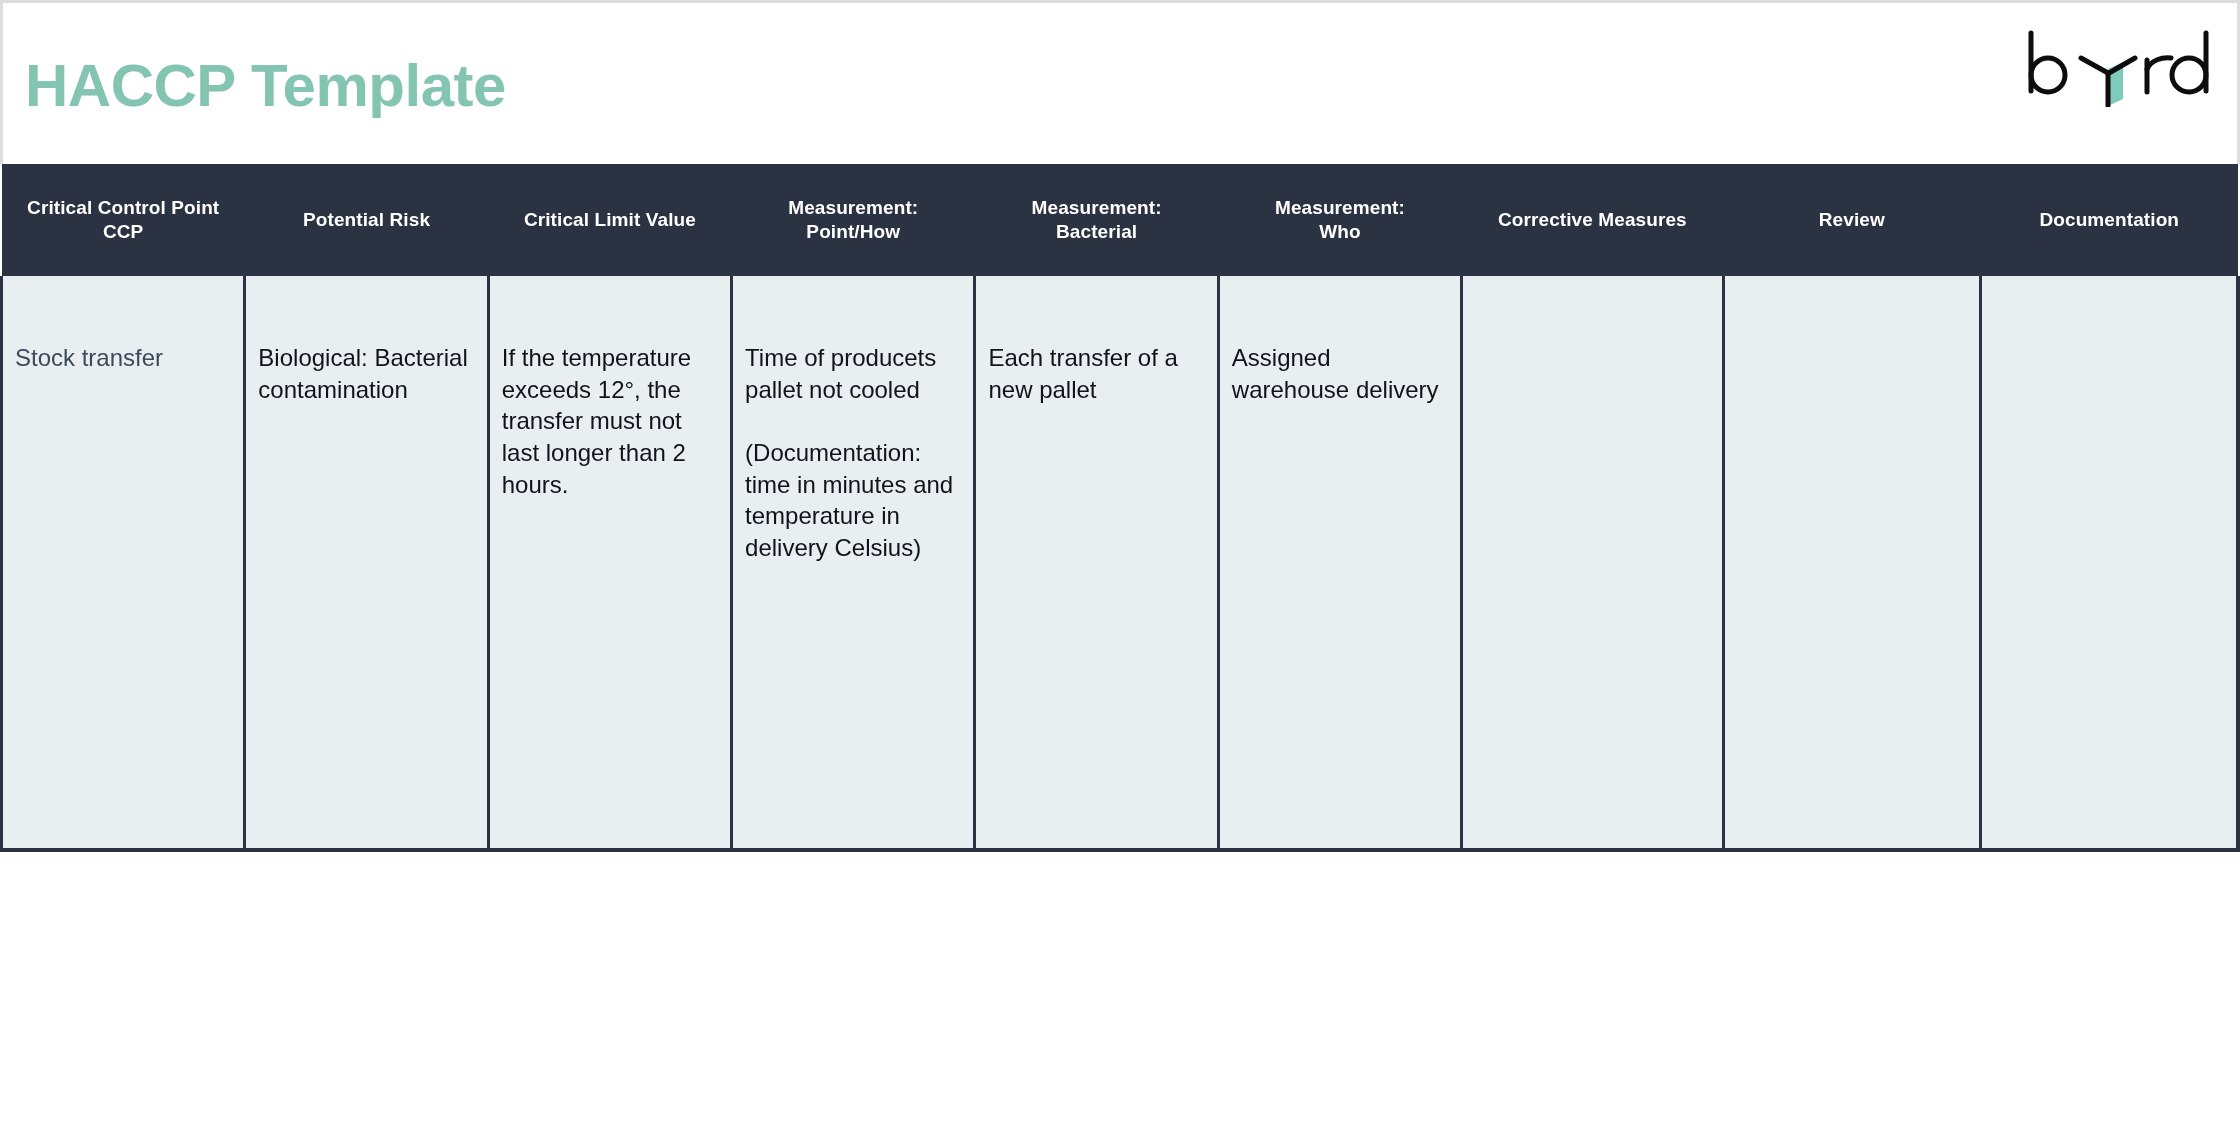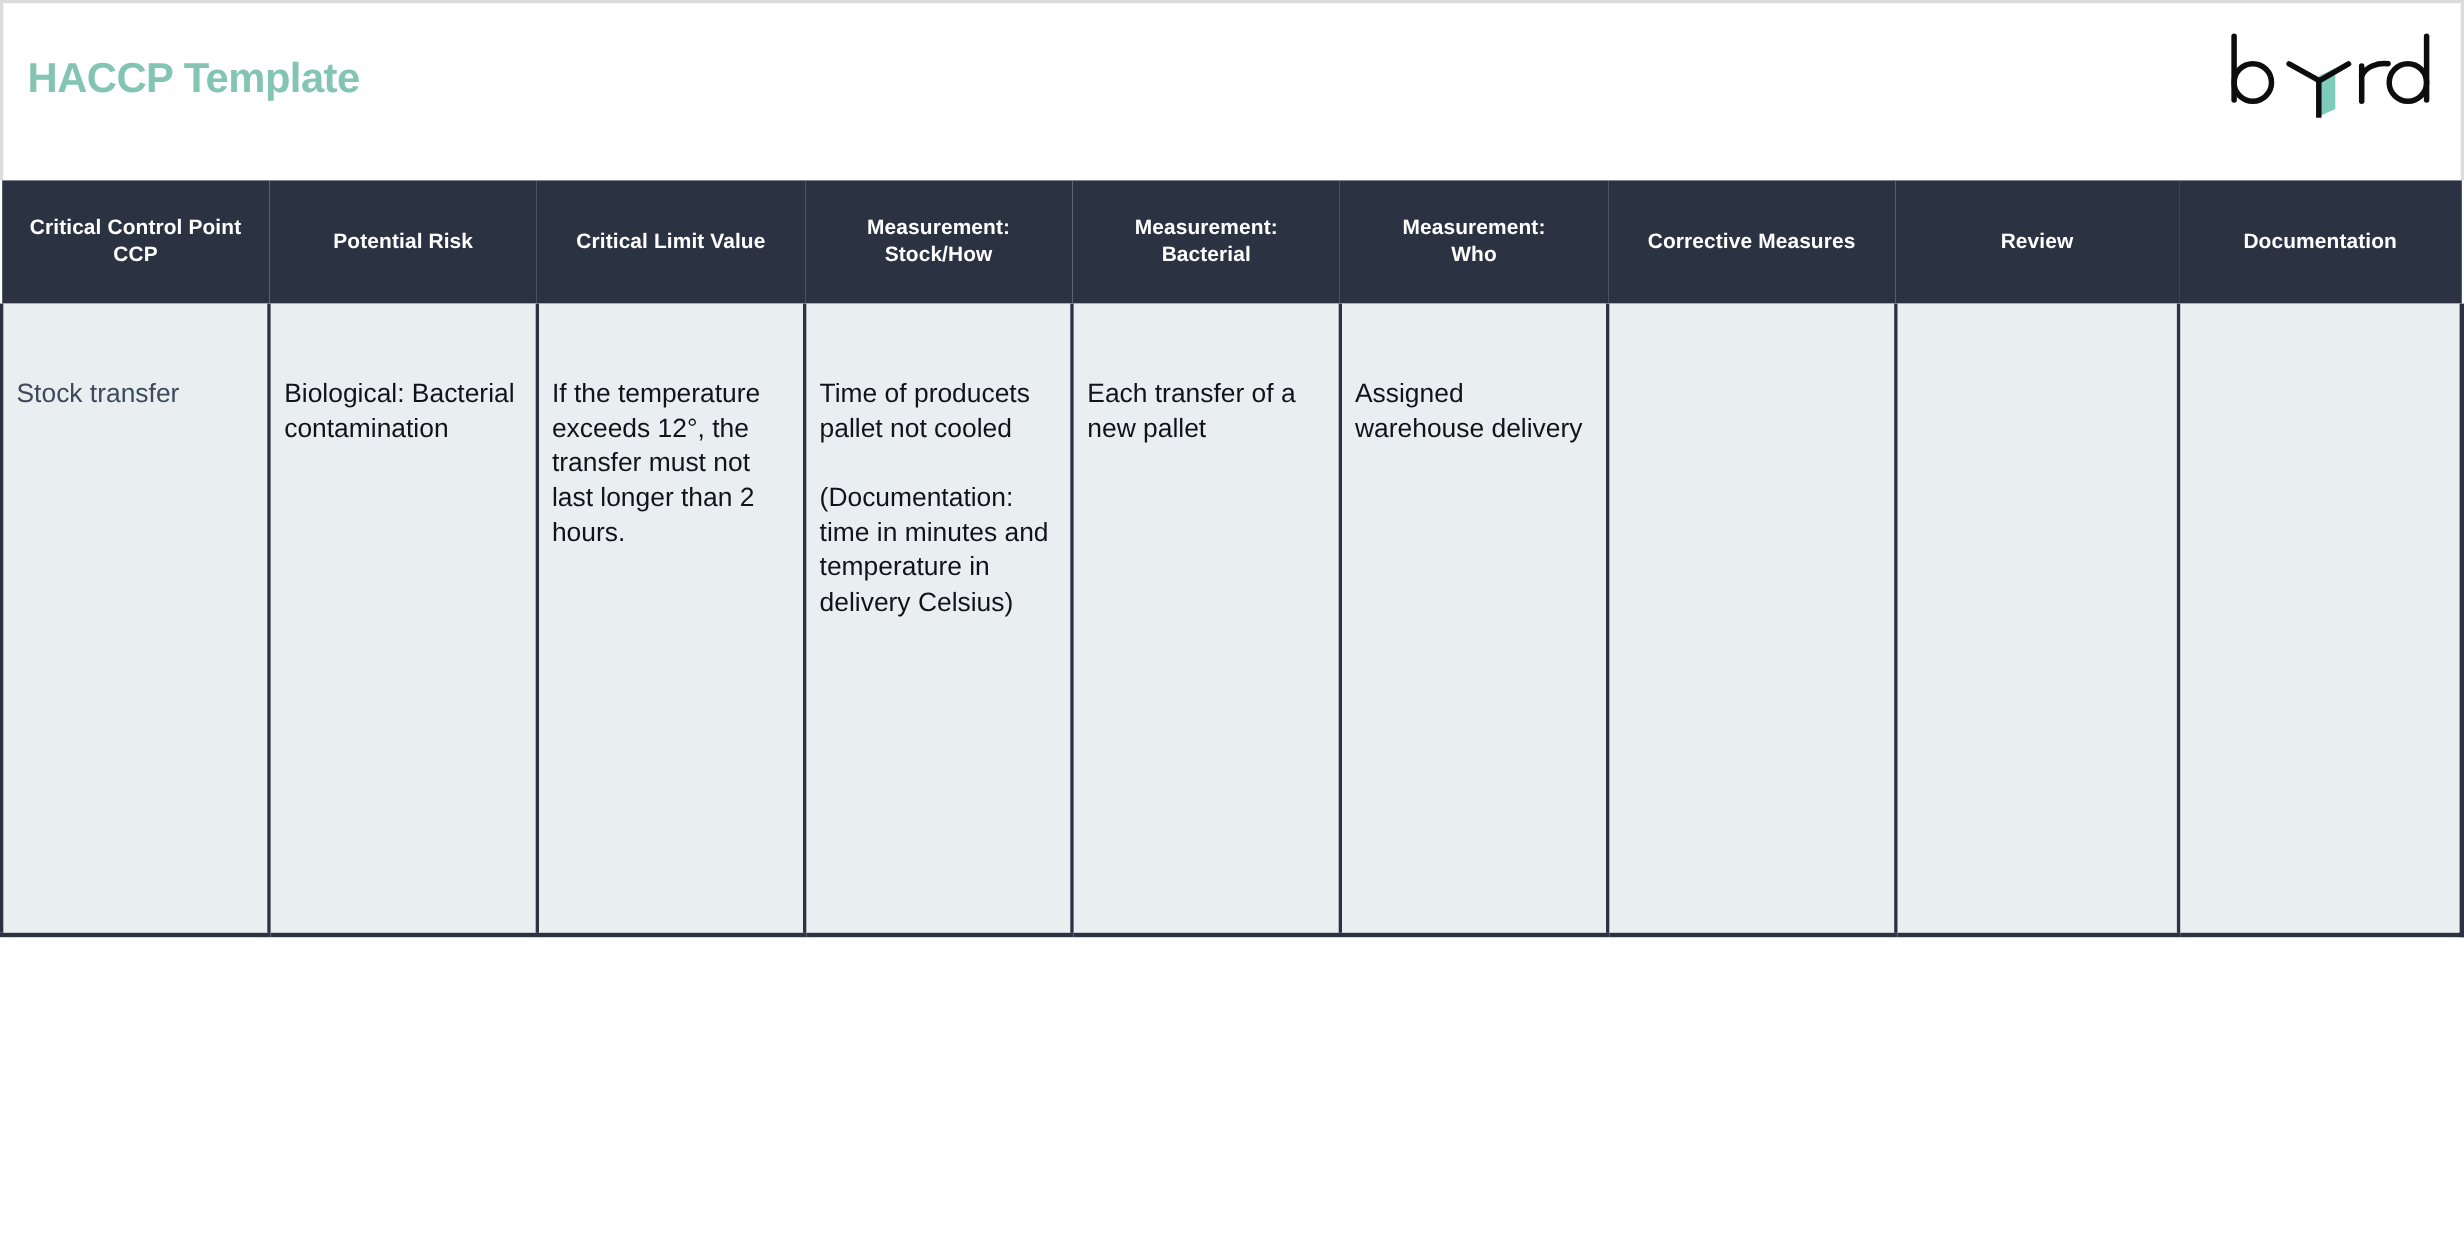--- a/index.html
+++ b/index.html
@@ -35,21 +35,21 @@
     background: #ffffff;
     border-left: 3px solid #dcdcdc;
     border-top: 3px solid #dcdcdc;
     border-right: 3px solid #dcdcdc;
     box-sizing: border-box;
   }
   .doc-title {
     position: absolute;
     left: 22px;
     top: 48px;
-    font-size: 38px;
+    font-size: 60px;
     font-weight: bold;
     letter-spacing: -0.5px;
     color: #84c5b2;
     white-space: nowrap;
   }
 
   
   .brand {
     position: absolute;
     right: 24px;
@@ -165,21 +165,21 @@
           <span class="th-l2">CCP</span>
         </th>
         <th>
           <span class="th-l1">Potential Risk</span>
         </th>
         <th>
           <span class="th-l1">Critical Limit Value</span>
         </th>
         <th>
           <span class="th-l1">Measurement:</span>
-          <span class="th-l2">Stock/How</span>
+          <span class="th-l2">Point/How</span>
         </th>
         <th>
           <span class="th-l1">Measurement:</span>
           <span class="th-l2">Bacterial</span>
         </th>
         <th>
           <span class="th-l1">Measurement:</span>
           <span class="th-l2">Who</span>
         </th>
         <th>

